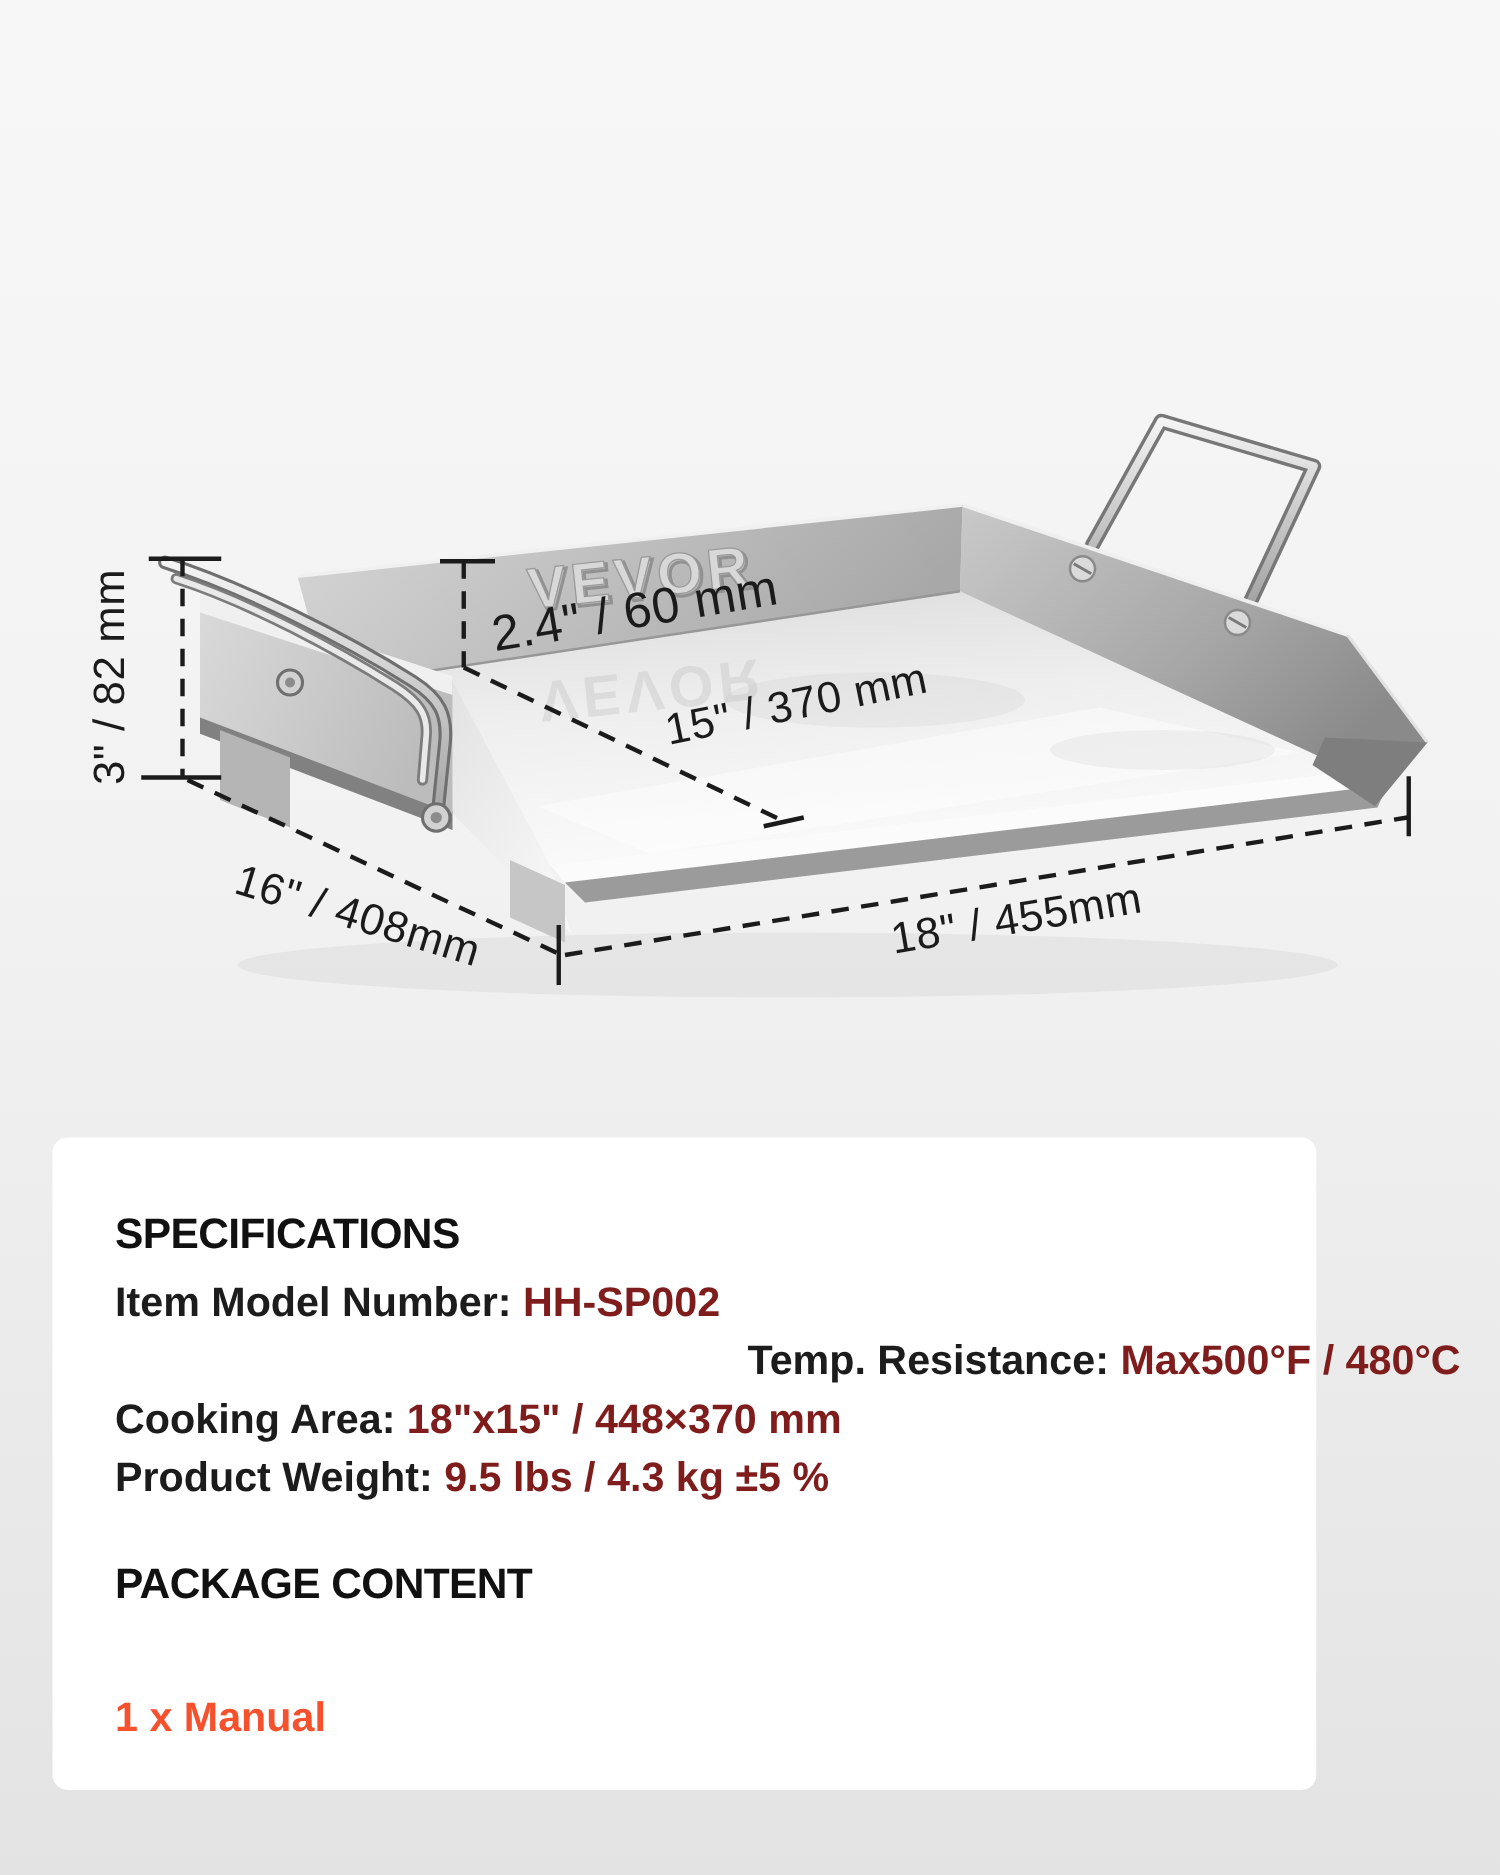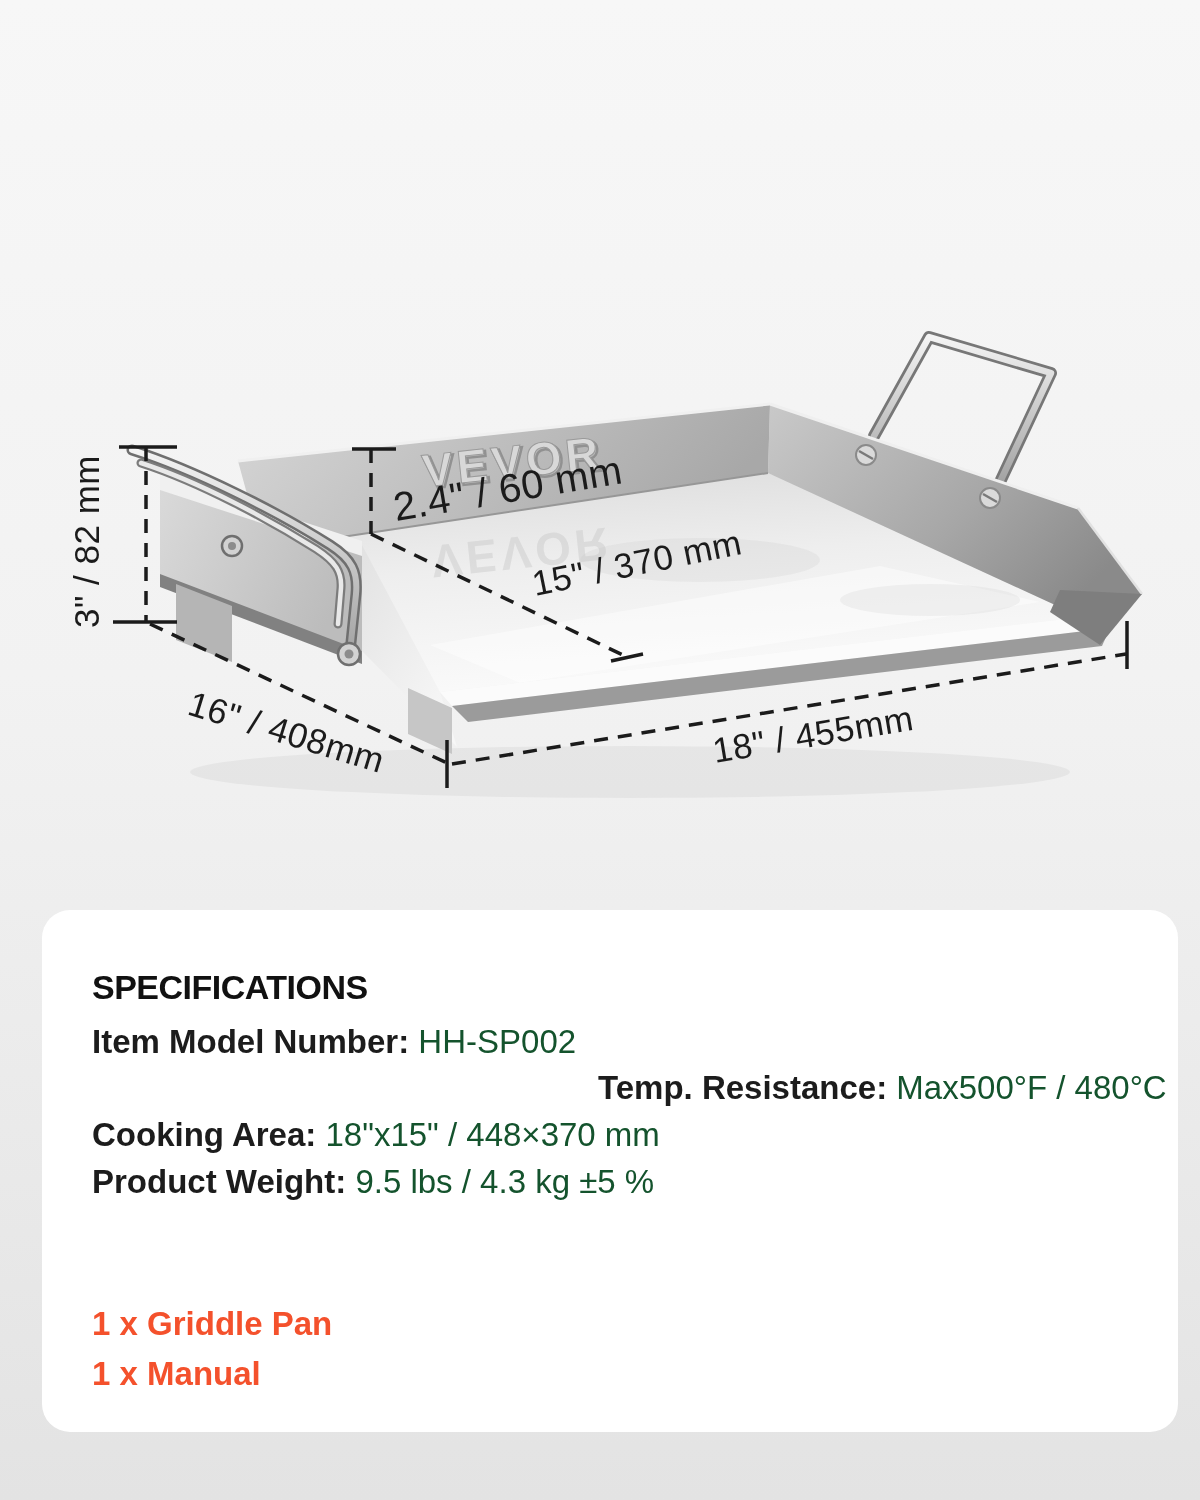--- a/index.html
+++ b/index.html
@@ -7,30 +7,30 @@
     position:relative;width:1200px;height:1500px;overflow:hidden;
     font-family:"Liberation Sans","DejaVu Sans",sans-serif;
     background:linear-gradient(180deg,#f7f7f7 0%,#f2f2f2 45%,#ececec 68%,#e3e3e3 100%);
   }
   #diagram{position:absolute;left:0;top:0;}
   .dim-text{fill:#1b1b1b;font-size:35px;letter-spacing:0.5px;}
   .dim-text-big{fill:#1b1b1b;font-size:40px;letter-spacing:0.5px;}
   .dashline{stroke:#1b1b1b;stroke-width:3.5;fill:none;stroke-dasharray:14 10;}
   .tick{stroke:#1b1b1b;stroke-width:3.5;fill:none;}
   #spec-card{
-    position:absolute;left:42px;top:910px;width:1136px;height:522px;
-    background:#ffffff;border-radius:28px;
+    position:absolute;left:42px;top:910px;width:1011px;height:522px;
+    background:#ffffff;border-radius:12px;
   }
   .card-heading{
     position:absolute;left:50px;font-size:34px;font-weight:800;color:#111111;
     letter-spacing:-0.5px;white-space:nowrap;
   }
   .spec-row{position:absolute;font-size:33px;line-height:40px;white-space:nowrap;}
   .lbl{color:#1c1c1c;font-weight:700;}
-  .val{color:#14532d;font-weight:400;}
+  .val{color:#7f1d1d;font-weight:700;}
   .pkg-item{position:absolute;font-size:33px;line-height:40px;color:#f4512c;font-weight:700;white-space:nowrap;}
 </style>
 </head>
 <body>
 
 <div id="page">
 
   <svg id="diagram" width="1200" height="910" viewBox="0 0 1200 910">
     <defs>
       <linearGradient id="gWallBack" x1="0" y1="0" x2="1" y2="0.25">
@@ -169,18 +169,18 @@
     </div>
 
     <div class="spec-row" style="left:50px;top:205px;">
       <span class="lbl">Cooking Area: </span><span class="val">18"x15" / 448×370 mm</span>
     </div>
 
     <div class="spec-row" style="left:50px;top:252px;">
       <span class="lbl">Product Weight: </span><span class="val">9.5 lbs / 4.3 kg ±5 %</span>
     </div>
 
+    <div class="card-heading" style="top:338px;">PACKAGE CONTENT</div>
 
-    <div class="pkg-item" style="left:50px;top:394px;">1 x Griddle Pan</div>
     <div class="pkg-item" style="left:50px;top:444px;">1 x Manual</div>
   </div>
 
 </div>
 
 </body></html>

